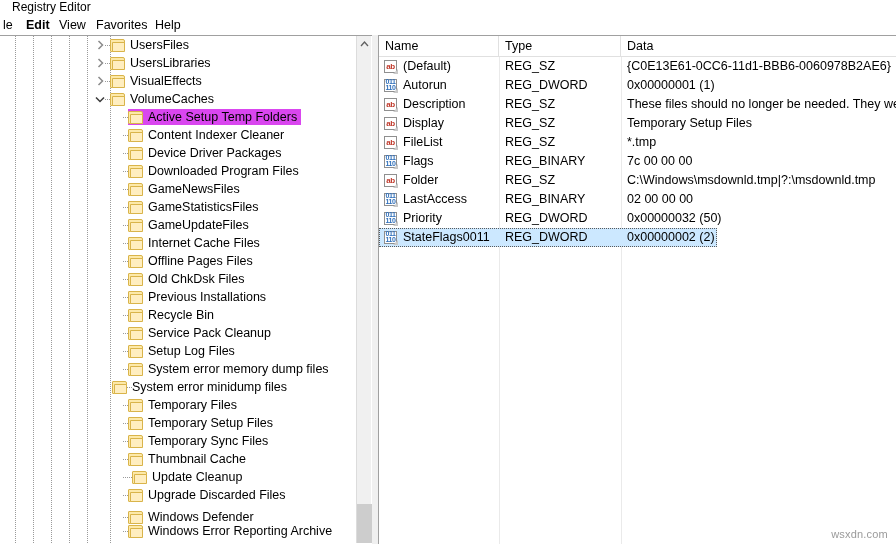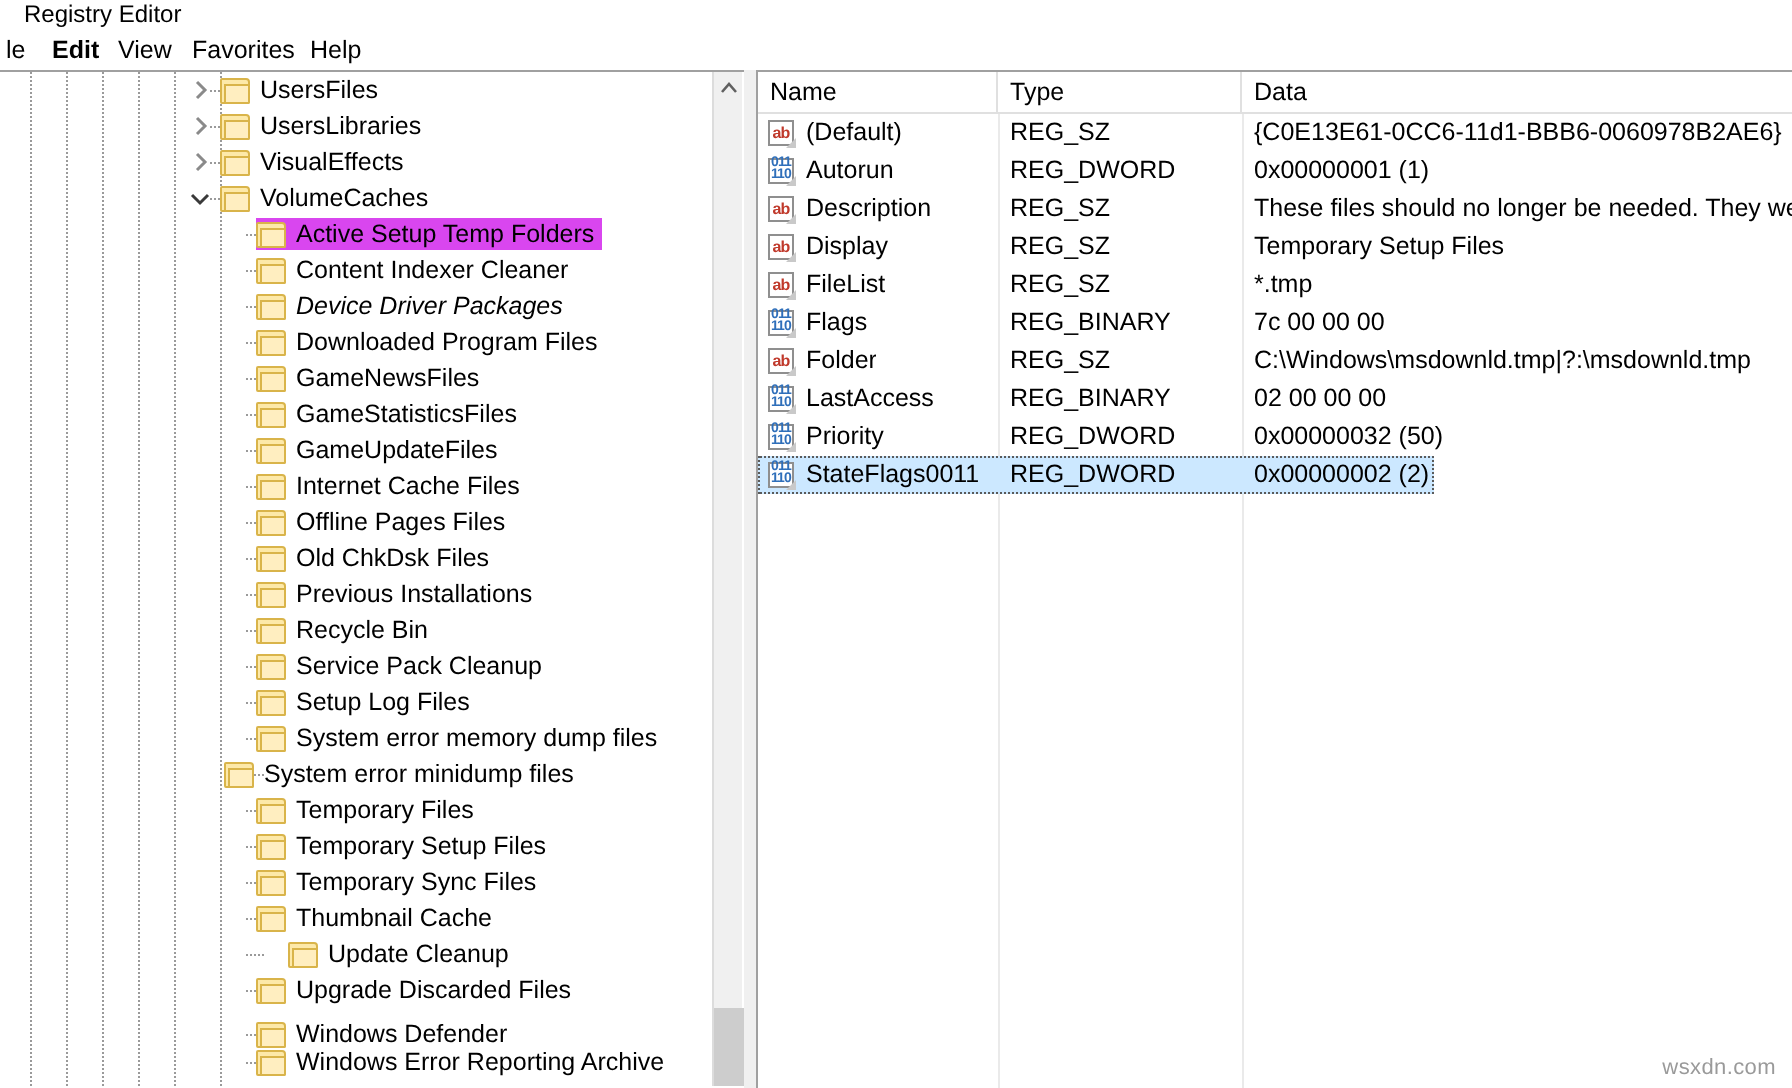--- a/index.html
+++ b/index.html
@@ -379,21 +379,21 @@
         <div class="tree-row" style="top: 90px;">
           <div class="stub" style="left: 123px;"></div>
           <div class="tree-hit" style="left: 128px;">
             <div class="folder">
               <div class="back"></div>
               <div class="front"></div>
             </div>
             <span class="tree-label">Content Indexer Cleaner</span>
           </div>
         </div>
-        <div class="tree-row" style="top: 108px; font-style: italic;">
+        <div class="tree-row" style="top: 108px;">
           <div class="stub" style="left: 123px;"></div>
           <div class="tree-hit" style="left: 128px;">
             <div class="folder">
               <div class="back"></div>
               <div class="front"></div>
             </div>
             <span class="tree-label">Device Driver Packages</span>
           </div>
         </div>
         <div class="tree-row" style="top: 126px;">
@@ -561,21 +561,21 @@
           <div class="tree-hit" style="left: 128px;">
             <div class="folder">
               <div class="back"></div>
               <div class="front"></div>
             </div>
             <span class="tree-label">Thumbnail Cache</span>
           </div>
         </div>
         <div class="tree-row" style="top: 432px;">
           <div class="stub" style="left: 123px;"></div>
-          <div class="tree-hit" style="left: 144px; text-align: right;">
+          <div class="tree-hit" style="left: 132px; text-align: right;">
             <div class="folder">
               <div class="back"></div>
               <div class="front"></div>
             </div>
             <span class="tree-label">Update Cleanup</span>
           </div>
         </div>
         <div class="tree-row" style="top: 450px;">
           <div class="stub" style="left: 123px;"></div>
           <div class="tree-hit" style="left: 128px;">

